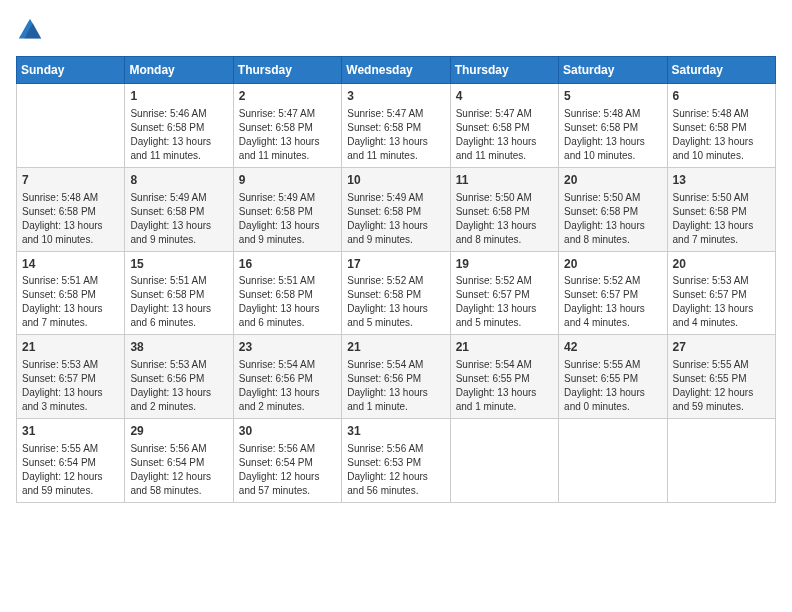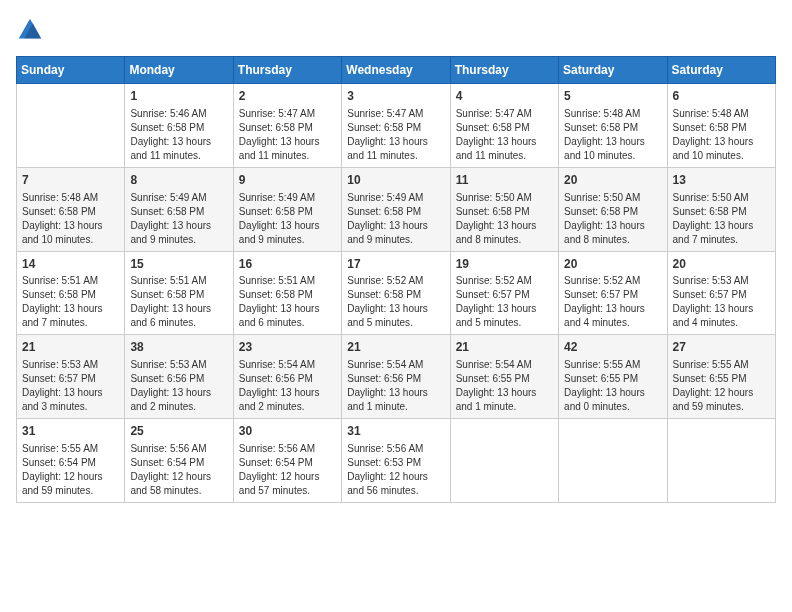--- a/index.html
+++ b/index.html
@@ -323,21 +323,21 @@
       </tr>
       <tr>
         <td>
           <span class="day-number">31</span>
           <div class="day-info" style="white-space: pre-line;">Sunrise: 5:55 AM
 Sunset: 6:54 PM
 Daylight: 12 hours
 and 59 minutes.</div>
         </td>
         <td>
-          <span class="day-number">25</span>
+          <span class="day-number">29</span>
           <div class="day-info" style="white-space: pre-line;">Sunrise: 5:56 AM
 Sunset: 6:54 PM
 Daylight: 12 hours
 and 58 minutes.</div>
         </td>
         <td>
           <span class="day-number">30</span>
           <div class="day-info" style="white-space: pre-line;">Sunrise: 5:56 AM
 Sunset: 6:54 PM
 Daylight: 12 hours

